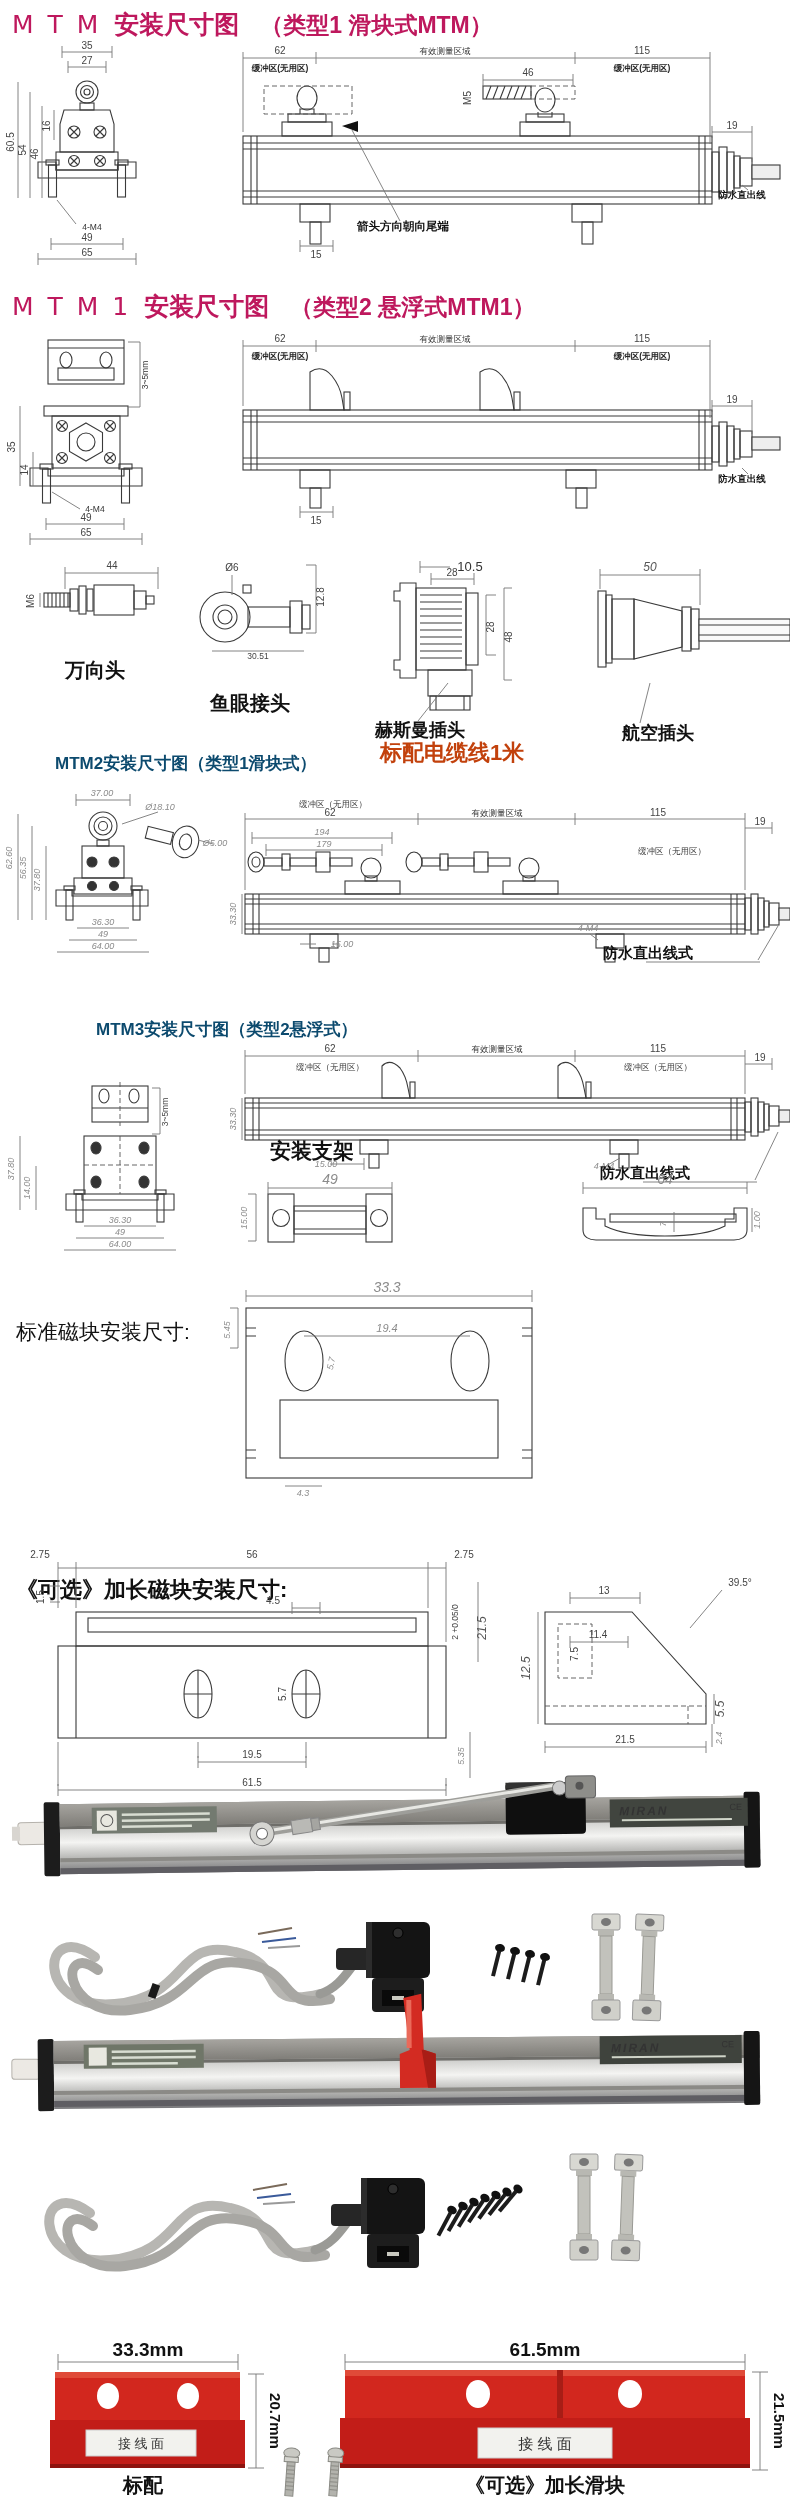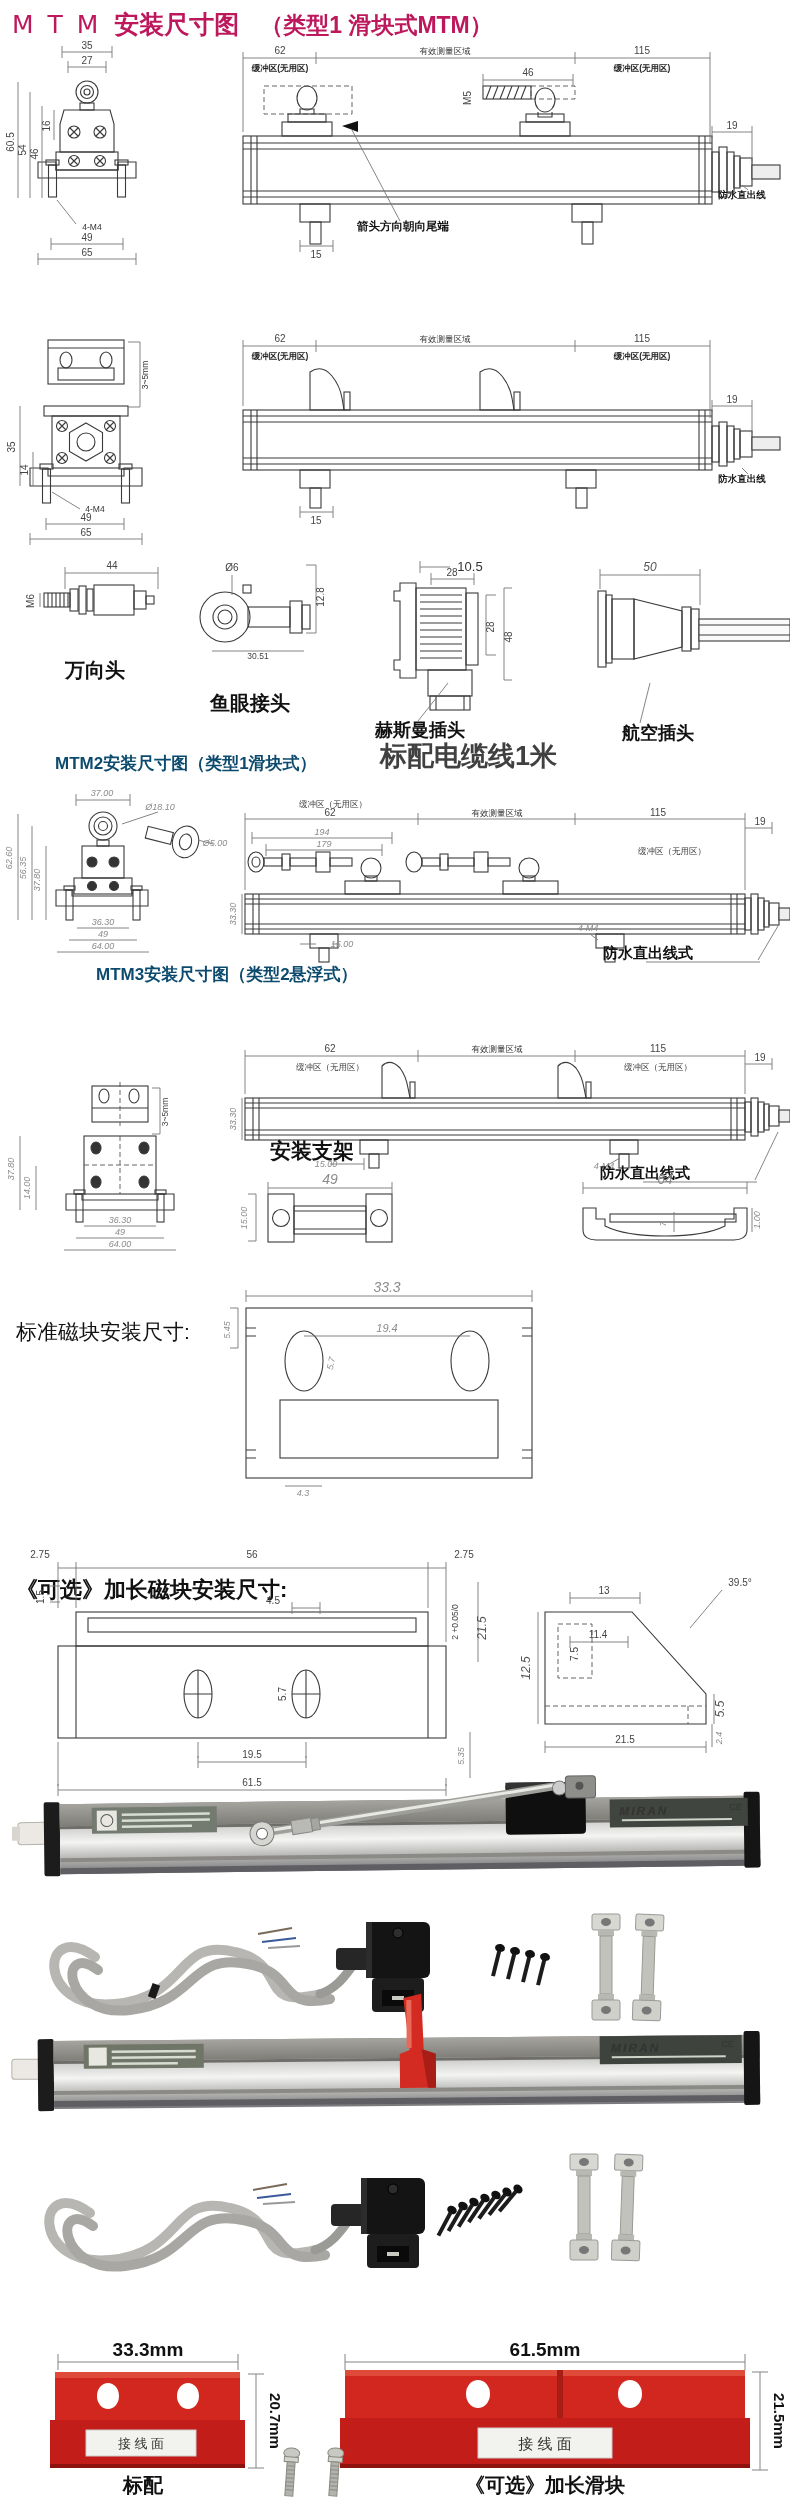--- a/index.html
+++ b/index.html
@@ -4,21 +4,21 @@
 <style>
   html,body{margin:0;padding:0;background:#fff;}
   #page{position:relative;width:790px;height:2498px;background:#fff;overflow:hidden;
         font-family:"Liberation Sans",sans-serif;}
   .abs{position:absolute;}
   .t-big{font-size:25px;color:#be185d;white-space:nowrap;}
   .t-big .mod{font-weight:400;letter-spacing:3px;font-family:"DejaVu Sans",sans-serif;}
   .t-big .nm{font-weight:bold;margin-left:6px;}
   .t-big .pr{font-weight:600;margin-left:14px;font-size:23px;}
   .t-mid{font-size:17px;font-weight:bold;color:#0c4a6e;white-space:nowrap;}
-  .t-cable{font-size:27px;font-weight:bold;color:#404040;white-space:nowrap;}
+  .t-cable{font-size:22px;font-weight:bold;color:#c2410c;white-space:nowrap;}
   .t-mag{font-size:21px;font-weight:normal;color:#111;white-space:nowrap;}
   svg text{font-family:"Liberation Sans",sans-serif;text-anchor:middle;fill:#333;}
   .dt{font-size:10px;fill:#444;}
   .dts{font-size:8.5px;fill:#444;}
   .dt9{font-size:8.5px;fill:#333;}
   .dt9b{font-size:8.5px;font-weight:bold;fill:#222;}
   .dg{font-size:9px;fill:#8b8b8b;font-style:italic;}
   .dgm{font-size:11px;fill:#8b8b8b;font-style:italic;}
   .dgl{font-size:14px;fill:#8b8b8b;font-style:italic;}
   .dit{font-size:12px;font-style:italic;fill:#555;}
@@ -120,20 +120,25 @@
       <path class="dl" d="M300,206 H333 M300,200 v12 M333,200 v12"></path>
       <text class="dt" x="316" y="218">15</text>
       <polygon points="342,86 358,81 358,92" fill="#111"></polygon>
       <path class="dl" d="M352,90 L400,181" stroke="#444"></path>
       <text class="cj" x="403" y="190" font-size="11.5" text-anchor="start">箭头方向朝向尾端</text>
       <text class="cj" x="742" y="158" font-size="9.5" text-anchor="start">防水直出线</text>
       <path class="dl" d="M748,150 l-6,-5"></path>
     </g>
   </svg>
 
+  <div class="abs t-big" style="left:12px;top:290px">
+    <span class="mod">M T M 1</span>
+    <span class="nm">安装尺寸图</span>
+    <span class="pr">（类型2 悬浮式MTM1）</span>
+  </div>
 
   <svg class="abs" style="left:0;top:332px" width="790" height="220" viewBox="0 0 790 220">
     <g class="geo">
       <rect x="48" y="8" width="76" height="44"></rect>
       <path d="M48,16 h76"></path>
       <ellipse cx="66" cy="28" rx="6" ry="8"></ellipse>
         <ellipse cx="106" cy="28" rx="6" ry="8"></ellipse>
       <rect x="58" y="36" width="56" height="12"></rect>
       <rect x="44" y="74" width="84" height="10"></rect>
       <rect x="52" y="84" width="68" height="52"></rect>
@@ -374,21 +379,21 @@
       <path class="dl" d="M300,158 H316 M338,158 h-6"></path>
       <text class="dg" x="342" y="161" text-anchor="start">15.00</text>
       <text class="dg" x="588" y="145" text-anchor="end">4-M4</text>
       <path class="dl" d="M590,148 l8,6"></path>
       <text class="cj" x="648" y="172" font-size="15" text-anchor="start">防水直出线式</text>
       <path class="dl" d="M646,176 H760" stroke="#333"></path>
       <path class="dl" d="M758,174 L778,140" stroke="#333"></path>
     </g>
   </svg>
 
-  <div class="abs t-mid" style="left:96px;top:963px">MTM3安装尺寸图（类型2悬浮式）</div>
+  <div class="abs t-mid" style="left:96px;top:1018px">MTM3安装尺寸图（类型2悬浮式）</div>
 
   <svg class="abs" style="left:0;top:1036px" width="790" height="232" viewBox="0 0 790 232">
     <g>
       <path class="dl" d="M245,20 H745 M245,14 v12 M418,14 v12 M575,14 v12 M745,14 v12 M245,26 V58 M745,26 V58"></path>
       <text class="dt" x="330" y="16">62</text>
       <text class="dt9" x="497" y="16">有效测量区域</text>
       <text class="dt" x="658" y="16">115</text>
       <path class="dl" d="M745,28 H772 M772,22 v12"></path>
       <text class="dt" x="760" y="25">19</text>
       <text class="dt9" x="330" y="34">缓冲区（无用区）</text>

